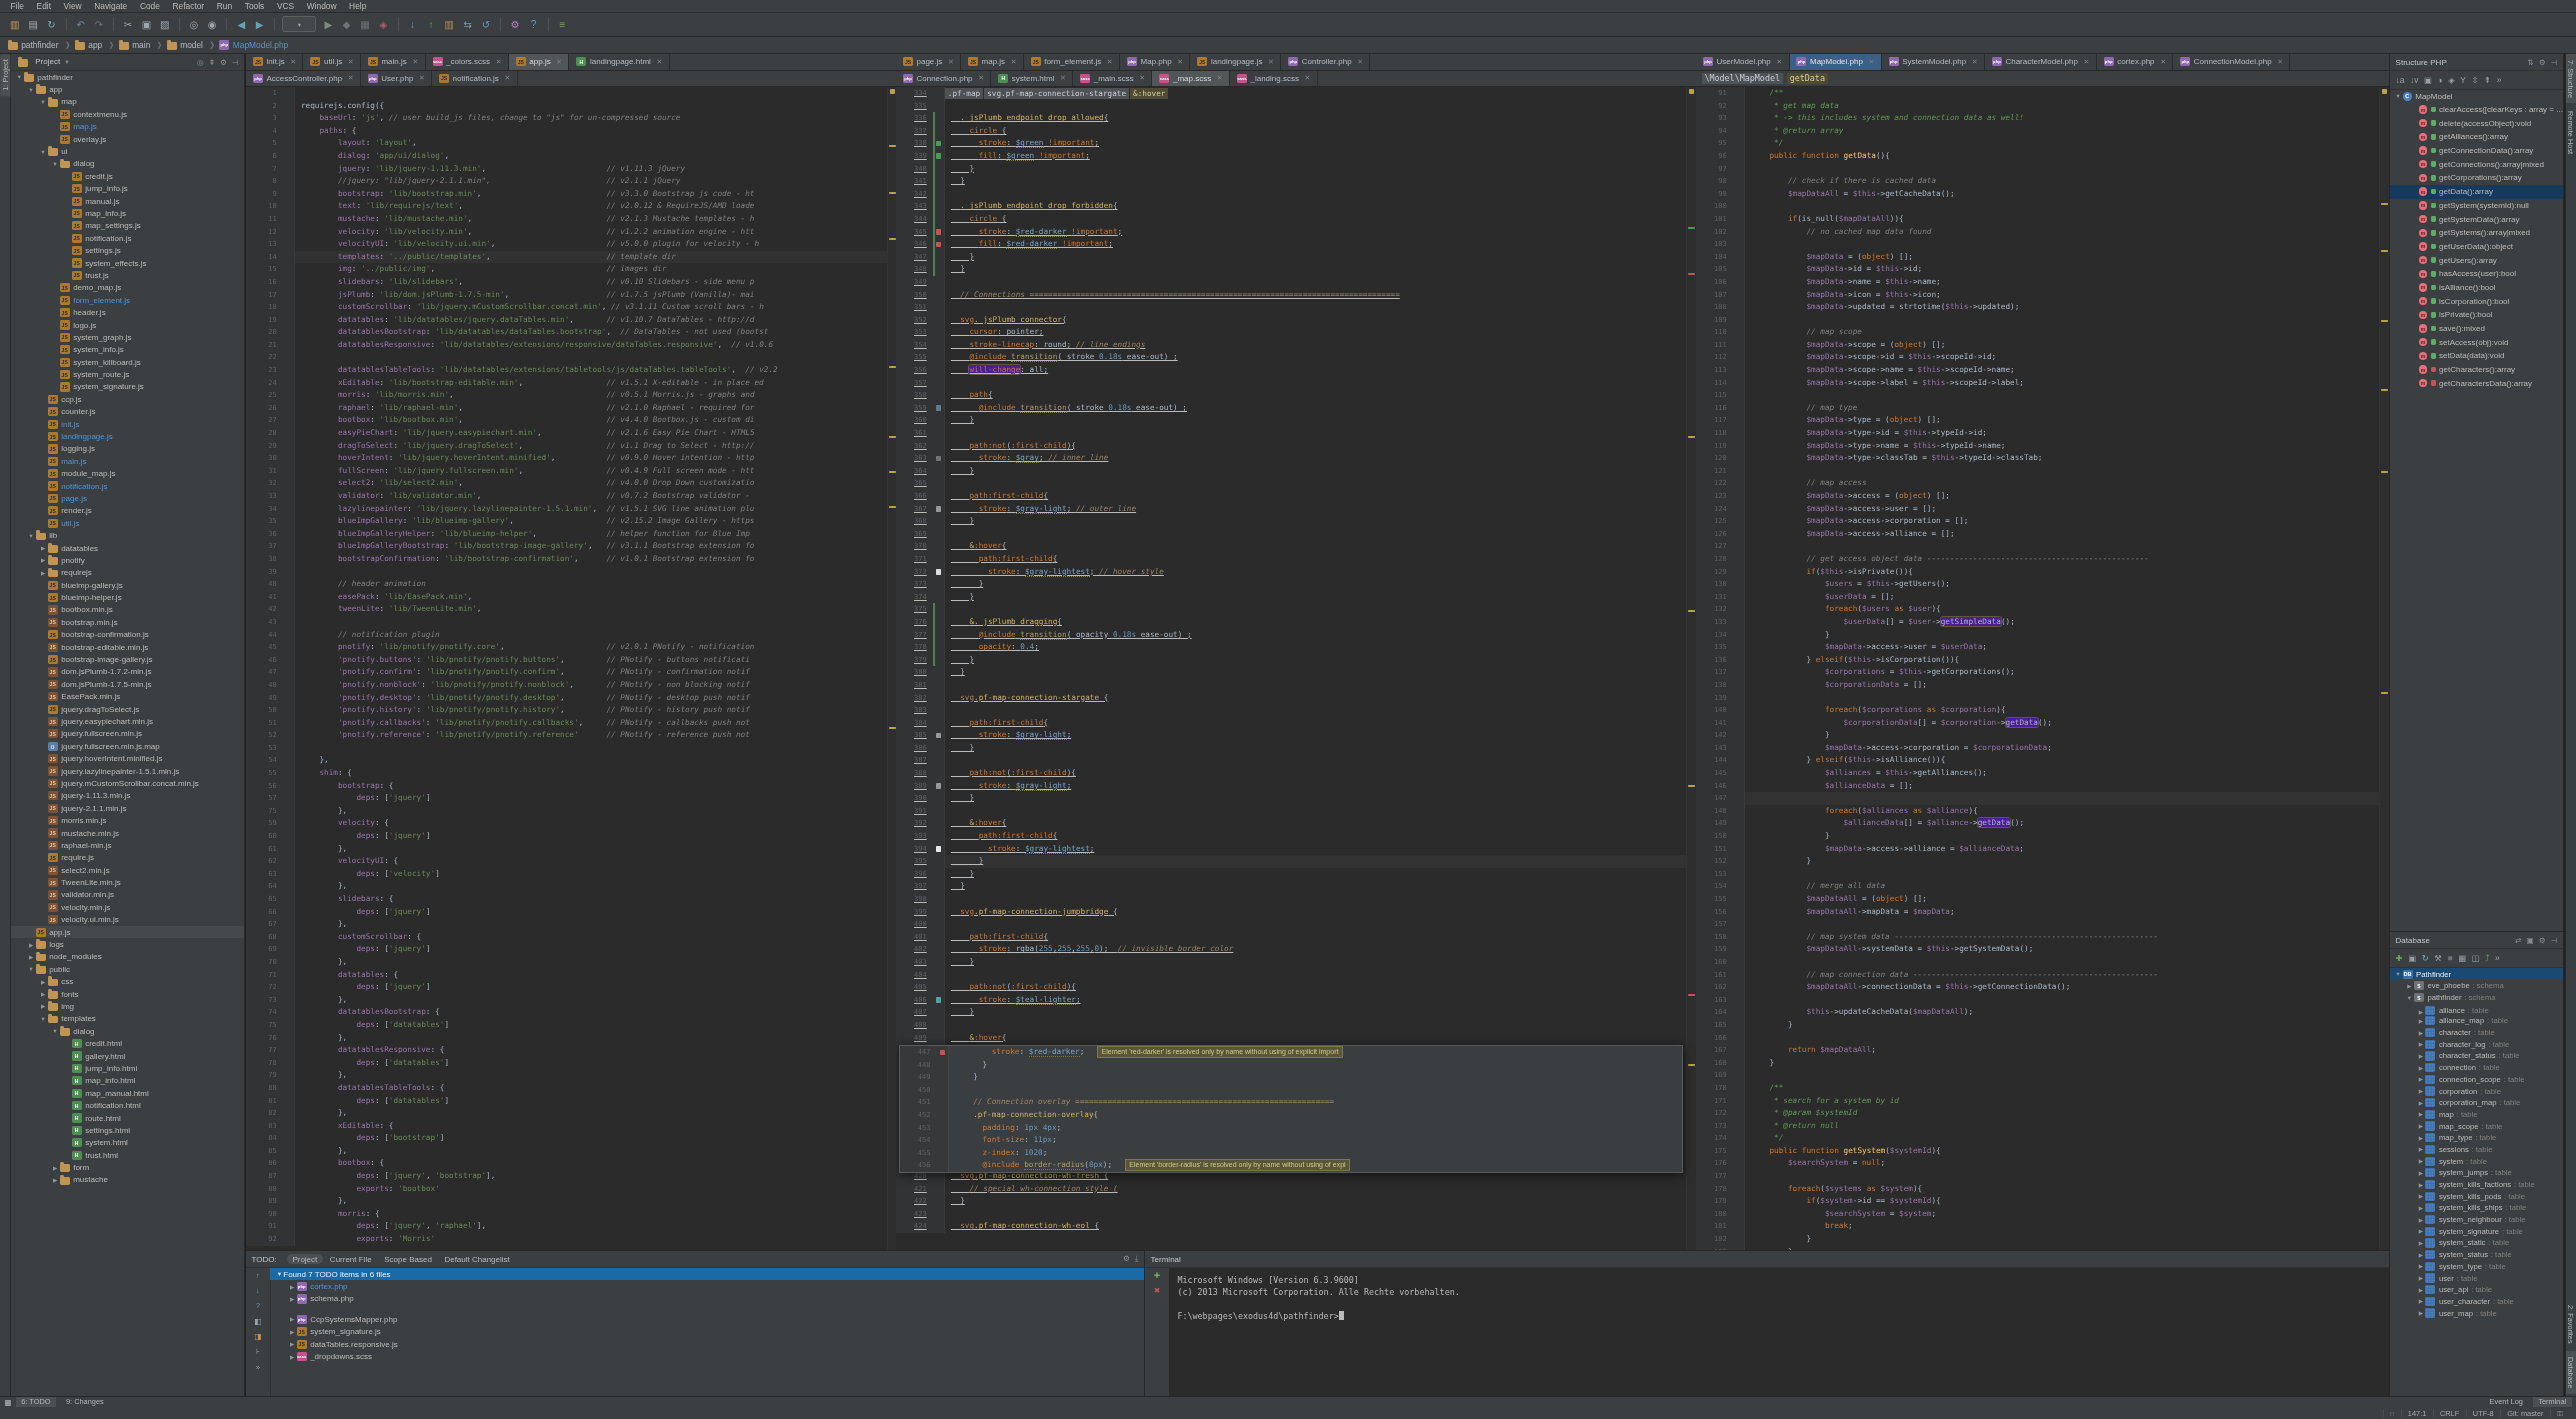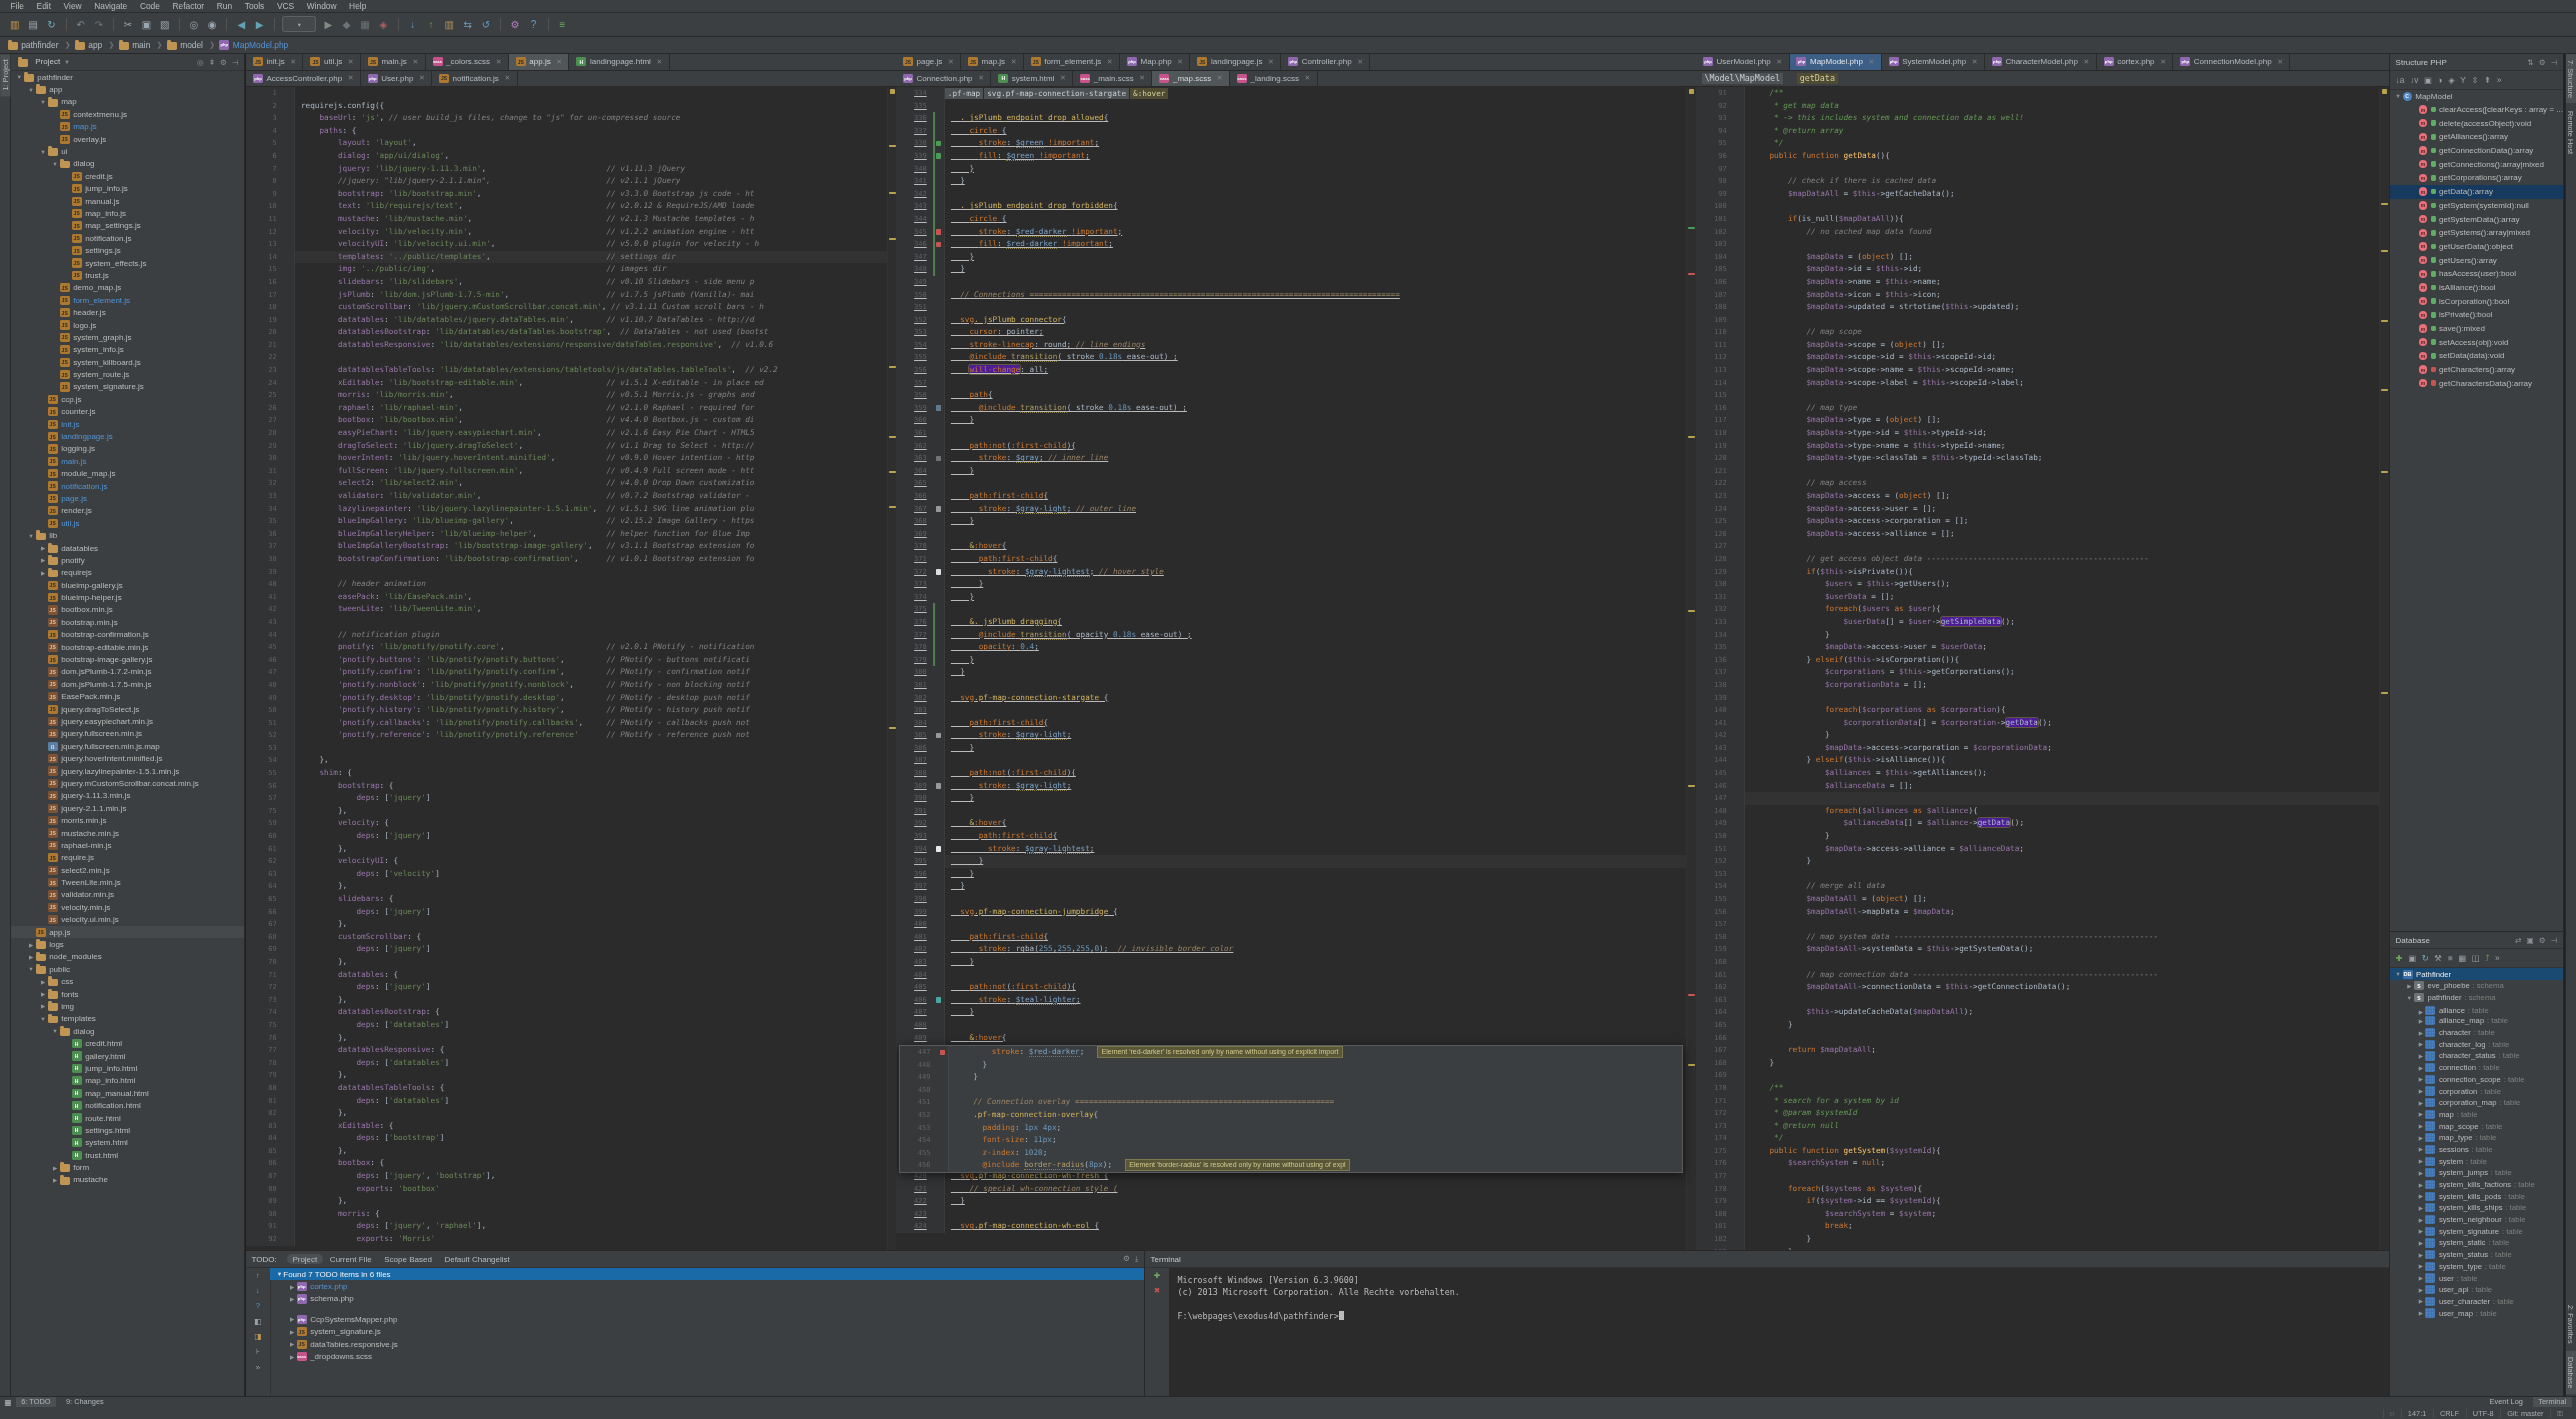--- a/index.html
+++ b/index.html
@@ -743,21 +743,21 @@
       <div class="cl"><span class="ln">4</span><span class="fold"></span><span class="code">    <span class="prop">paths</span>: {</span></div>
       <div class="cl"><span class="ln">5</span><span class="fold"></span><span class="code">        <span class="prop">layout</span>: <span class="str">'layout'</span>,</span></div>
       <div class="cl"><span class="ln">6</span><span class="fold"></span><span class="code">        <span class="prop">dialog</span>: <span class="str">'app/ui/dialog'</span>,</span></div>
       <div class="cl"><span class="ln">7</span><span class="fold"></span><span class="code">        <span class="prop">jquery</span>: <span class="str">'lib/jquery-1.11.3.min'</span>,                          <span class="cm">// v1.11.3 jQuery</span></span></div>
       <div class="cl"><span class="ln">8</span><span class="fold"></span><span class="code">        <span class="cm">//jquery: "lib/jquery-2.1.1.min",                         // v2.1.1 jQuery</span></span></div>
       <div class="cl"><span class="ln">9</span><span class="fold"></span><span class="code">        <span class="prop">bootstrap</span>: <span class="str">'lib/bootstrap.min'</span>,                           <span class="cm">// v3.3.0 Bootstrap js code - ht</span></span></div>
       <div class="cl"><span class="ln">10</span><span class="fold"></span><span class="code">        <span class="prop">text</span>: <span class="str">'lib/requirejs/text'</span>,                               <span class="cm">// v2.0.12 &amp; RequireJS/AMD loade</span></span></div>
       <div class="cl"><span class="ln">11</span><span class="fold"></span><span class="code">        <span class="prop">mustache</span>: <span class="str">'lib/mustache.min'</span>,                             <span class="cm">// v2.1.3 Mustache templates - h</span></span></div>
       <div class="cl"><span class="ln">12</span><span class="fold"></span><span class="code">        <span class="prop">velocity</span>: <span class="str">'lib/velocity.min'</span>,                             <span class="cm">// v1.2.2 animation engine - htt</span></span></div>
       <div class="cl"><span class="ln">13</span><span class="fold"></span><span class="code">        <span class="prop">velocityUI</span>: <span class="str">'lib/velocity.ui.min'</span>,                        <span class="cm">// v5.0.0 plugin for velocity - h</span></span></div>
-      <div class="cl cur"><span class="ln">14</span><span class="fold"></span><span class="code">        <span class="prop">templates</span>: <span class="str">'../public/templates'</span>,                         <span class="cm">// settings dir</span></span></div>
+      <div class="cl cur"><span class="ln">14</span><span class="fold"></span><span class="code">        <span class="prop">templates</span>: <span class="str">'../public/templates'</span>,                         <span class="cm">// template dir</span></span></div>
       <div class="cl"><span class="ln">15</span><span class="fold"></span><span class="code">        <span class="prop">img</span>: <span class="str">'../public/img'</span>,                                     <span class="cm">// images dir</span></span></div>
       <div class="cl"><span class="ln">16</span><span class="fold"></span><span class="code">        <span class="prop">slidebars</span>: <span class="str">'lib/slidebars'</span>,                               <span class="cm">// v0.10 Slidebars - side menu p</span></span></div>
       <div class="cl"><span class="ln">17</span><span class="fold"></span><span class="code">        <span class="prop">jsPlumb</span>: <span class="str">'lib/dom.jsPlumb-1.7.5-min'</span>,                     <span class="cm">// v1.7.5 jsPlumb (Vanilla)- mai</span></span></div>
       <div class="cl"><span class="ln">18</span><span class="fold"></span><span class="code">        <span class="prop">customScrollbar</span>: <span class="str">'lib/jquery.mCustomScrollbar.concat.min'</span>, <span class="cm">// v3.1.11 Custom scroll bars - h</span></span></div>
       <div class="cl"><span class="ln">19</span><span class="fold"></span><span class="code">        <span class="prop">datatables</span>: <span class="str">'lib/datatables/jquery.dataTables.min'</span>,       <span class="cm">// v1.10.7 DataTables - http://d</span></span></div>
       <div class="cl"><span class="ln">20</span><span class="fold"></span><span class="code">        <span class="prop">datatablesBootstrap</span>: <span class="str">'lib/datatables/dataTables.bootstrap'</span>,  <span class="cm">// DataTables - not used (bootst</span></span></div>
       <div class="cl"><span class="ln">21</span><span class="fold"></span><span class="code">        <span class="prop">datatablesResponsive</span>: <span class="str">'lib/datatables/extensions/responsive/dataTables.responsive'</span>,  <span class="cm">// v1.0.6</span></span></div>
       <div class="cl"><span class="ln">22</span><span class="fold"></span><span class="code"></span></div>
       <div class="cl"><span class="ln">23</span><span class="fold"></span><span class="code">        <span class="prop">datatablesTableTools</span>: <span class="str">'lib/datatables/extensions/tabletools/js/dataTables.tableTools'</span>,  <span class="cm">// v2.2</span></span></div>
       <div class="cl"><span class="ln">24</span><span class="fold"></span><span class="code">        <span class="prop">xEditable</span>: <span class="str">'lib/bootstrap-editable.min'</span>,                  <span class="cm">// v1.5.1 X-editable - in place ed</span></span></div>
@@ -1049,21 +1049,21 @@
         <span class="fi fi-php">php</span>
         <span>cortex.php</span>
         <span class="x">✕</span>
       </div>
       <div class="tab">
         <span class="fi fi-php">php</span>
         <span>ConnectionModel.php</span>
         <span class="x">✕</span>
       </div>
     </div>
-    <div class="tabsrow" style="gap: 14px; align-items: center; padding-left: 5.6px;">
+    <div class="tabsrow" style="gap: 4px; align-items: center; padding-left: 5.6px;">
       <span class="ctxbox" style="font-family: &quot;DejaVu Sans Mono&quot;, monospace;">\Model\MapModel</span>
       <span class="ctxbox olive" style="font-family: &quot;DejaVu Sans Mono&quot;, monospace;">getData</span>
     </div>
     <div class="editor" style="position: relative; flex: 1 1 0%; height: 1165px; width: 100%;">
       <div class="cl"><span class="ln">91</span><span class="fold"></span><span class="code"><span class="doc">    /**</span></span></div>
       <div class="cl"><span class="ln">92</span><span class="fold"></span><span class="code"><span class="doc">     * get map data</span></span></div>
       <div class="cl"><span class="ln">93</span><span class="fold"></span><span class="code"><span class="doc">     * -&gt; this includes system and connection data as well!</span></span></div>
       <div class="cl"><span class="ln">94</span><span class="fold"></span><span class="code"><span class="doc">     * @return array</span></span></div>
       <div class="cl"><span class="ln">95</span><span class="fold"></span><span class="code"><span class="doc">     */</span></span></div>
       <div class="cl"><span class="ln">96</span><span class="fold"></span><span class="code">    <span class="kw">public</span> <span class="kw">function</span> <span class="fn">getData</span>(){</span></div>

